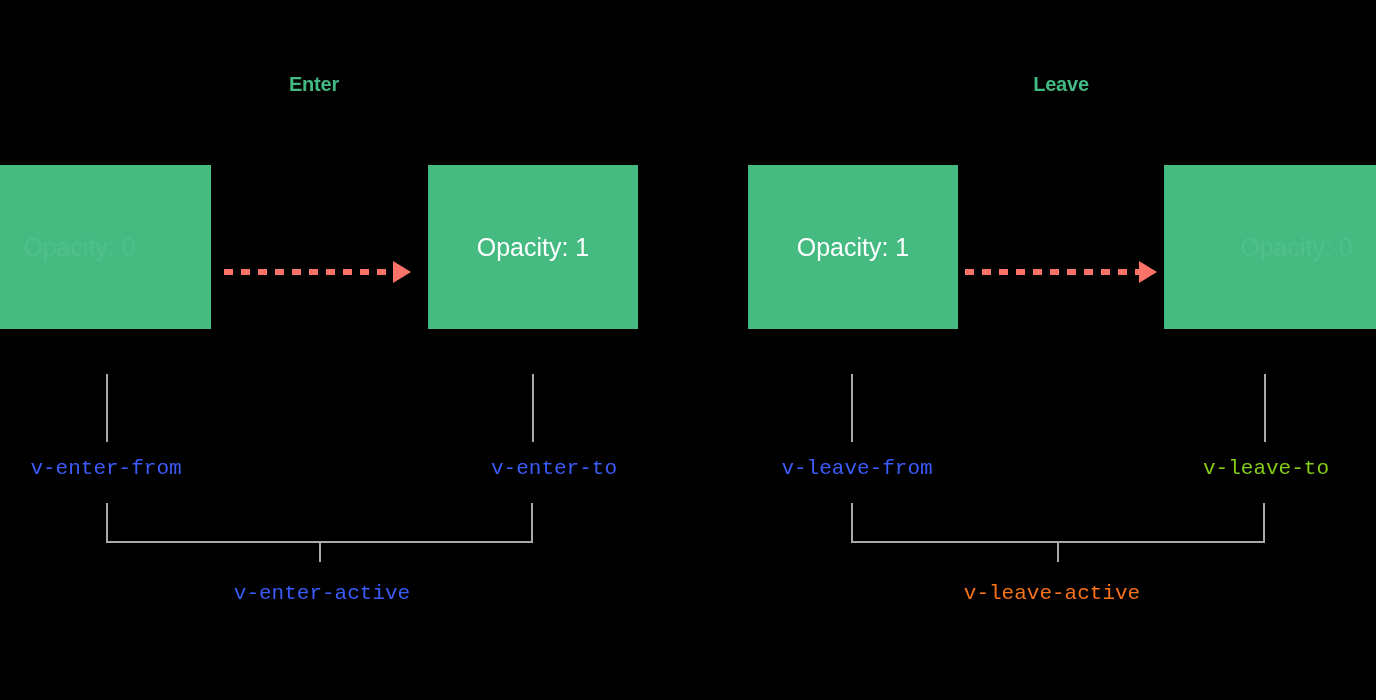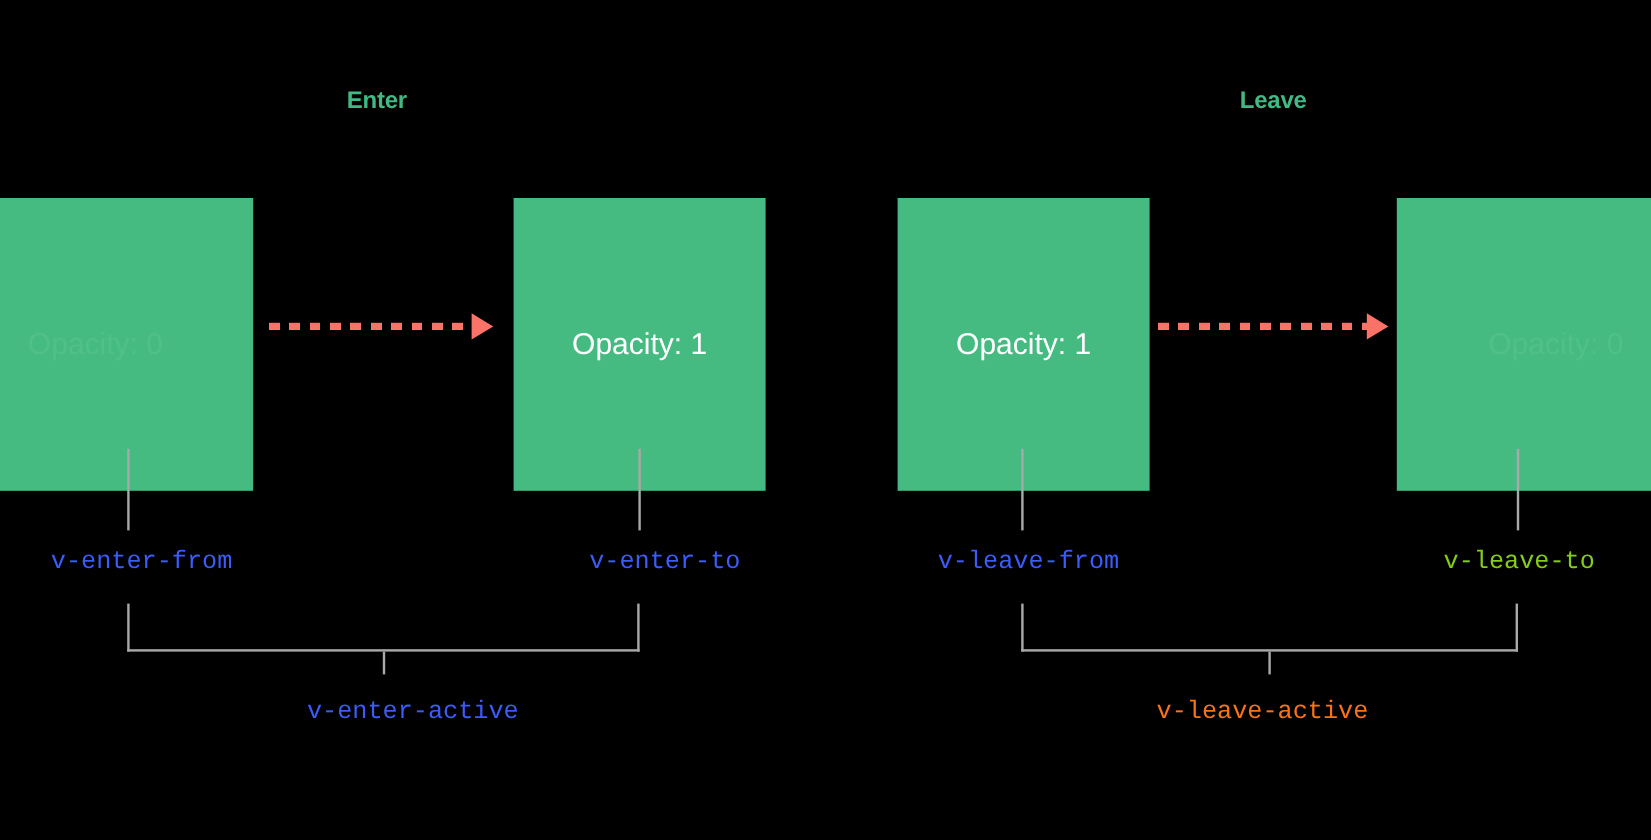--- a/index.html
+++ b/index.html
@@ -28,21 +28,21 @@
     font-size: 20px;
     letter-spacing: -0.2px;
     line-height: 1;
     white-space: nowrap;
   }
 
   
   .state-box {
     position: absolute;
     top: 165px;
-    height: 244px;
+    height: 164px;
     display: flex;
     align-items: center;
     justify-content: center;
   }
   .state-box .box-label {
     font-family: "Liberation Sans", sans-serif;
     font-size: 25px;
     line-height: 1;
     white-space: nowrap;
     color: #ffffff;
@@ -148,30 +148,30 @@
     <div class="arrow-head"></div>
   </div>
 
   <div class="state-box" style="left:428px; width:210px; background:#45bb82;">
     <span class="box-label">Opacity: 1</span>
   </div>
 
   <div class="stem" style="left:106px; top:374px; height:68px;"></div>
   <div class="stem" style="left:532px; top:374px; height:68px;"></div>
 
-  <div class="class-label" style="left:118px; top:458px; color:#3b5bfa;">v-enter-from</div>
+  <div class="class-label" style="left:106px; top:458px; color:#3b5bfa;">v-enter-from</div>
   <div class="class-label" style="left:554px; top:458px; color:#3b5bfa;">v-enter-to</div>
 
   <div class="bracket" style="left:106px; top:503px; width:427px;">
     <div class="bracket-leg left"></div>
     <div class="bracket-leg right"></div>
     <div class="bracket-bar"></div>
     <div class="bracket-stem"></div>
   </div>
-  <div class="class-label" style="left:344px; top:583px; color:#3b5bfa;">v-enter-active</div>
+  <div class="class-label" style="left:322px; top:583px; color:#3b5bfa;">v-enter-active</div>
 
   <div class="section-title" style="left:1061px; top:74px; color:#42b883;text-align:center;">Leave</div>
 
   <div class="state-box" style="left:748px; width:210px; background:#45bb82;">
     <span class="box-label">Opacity: 1</span>
   </div>
 
   <div class="arrow" style="left:965px; width:192px; color:#fa7268;">
     <div class="arrow-line"></div>
     <div class="arrow-head"></div>

